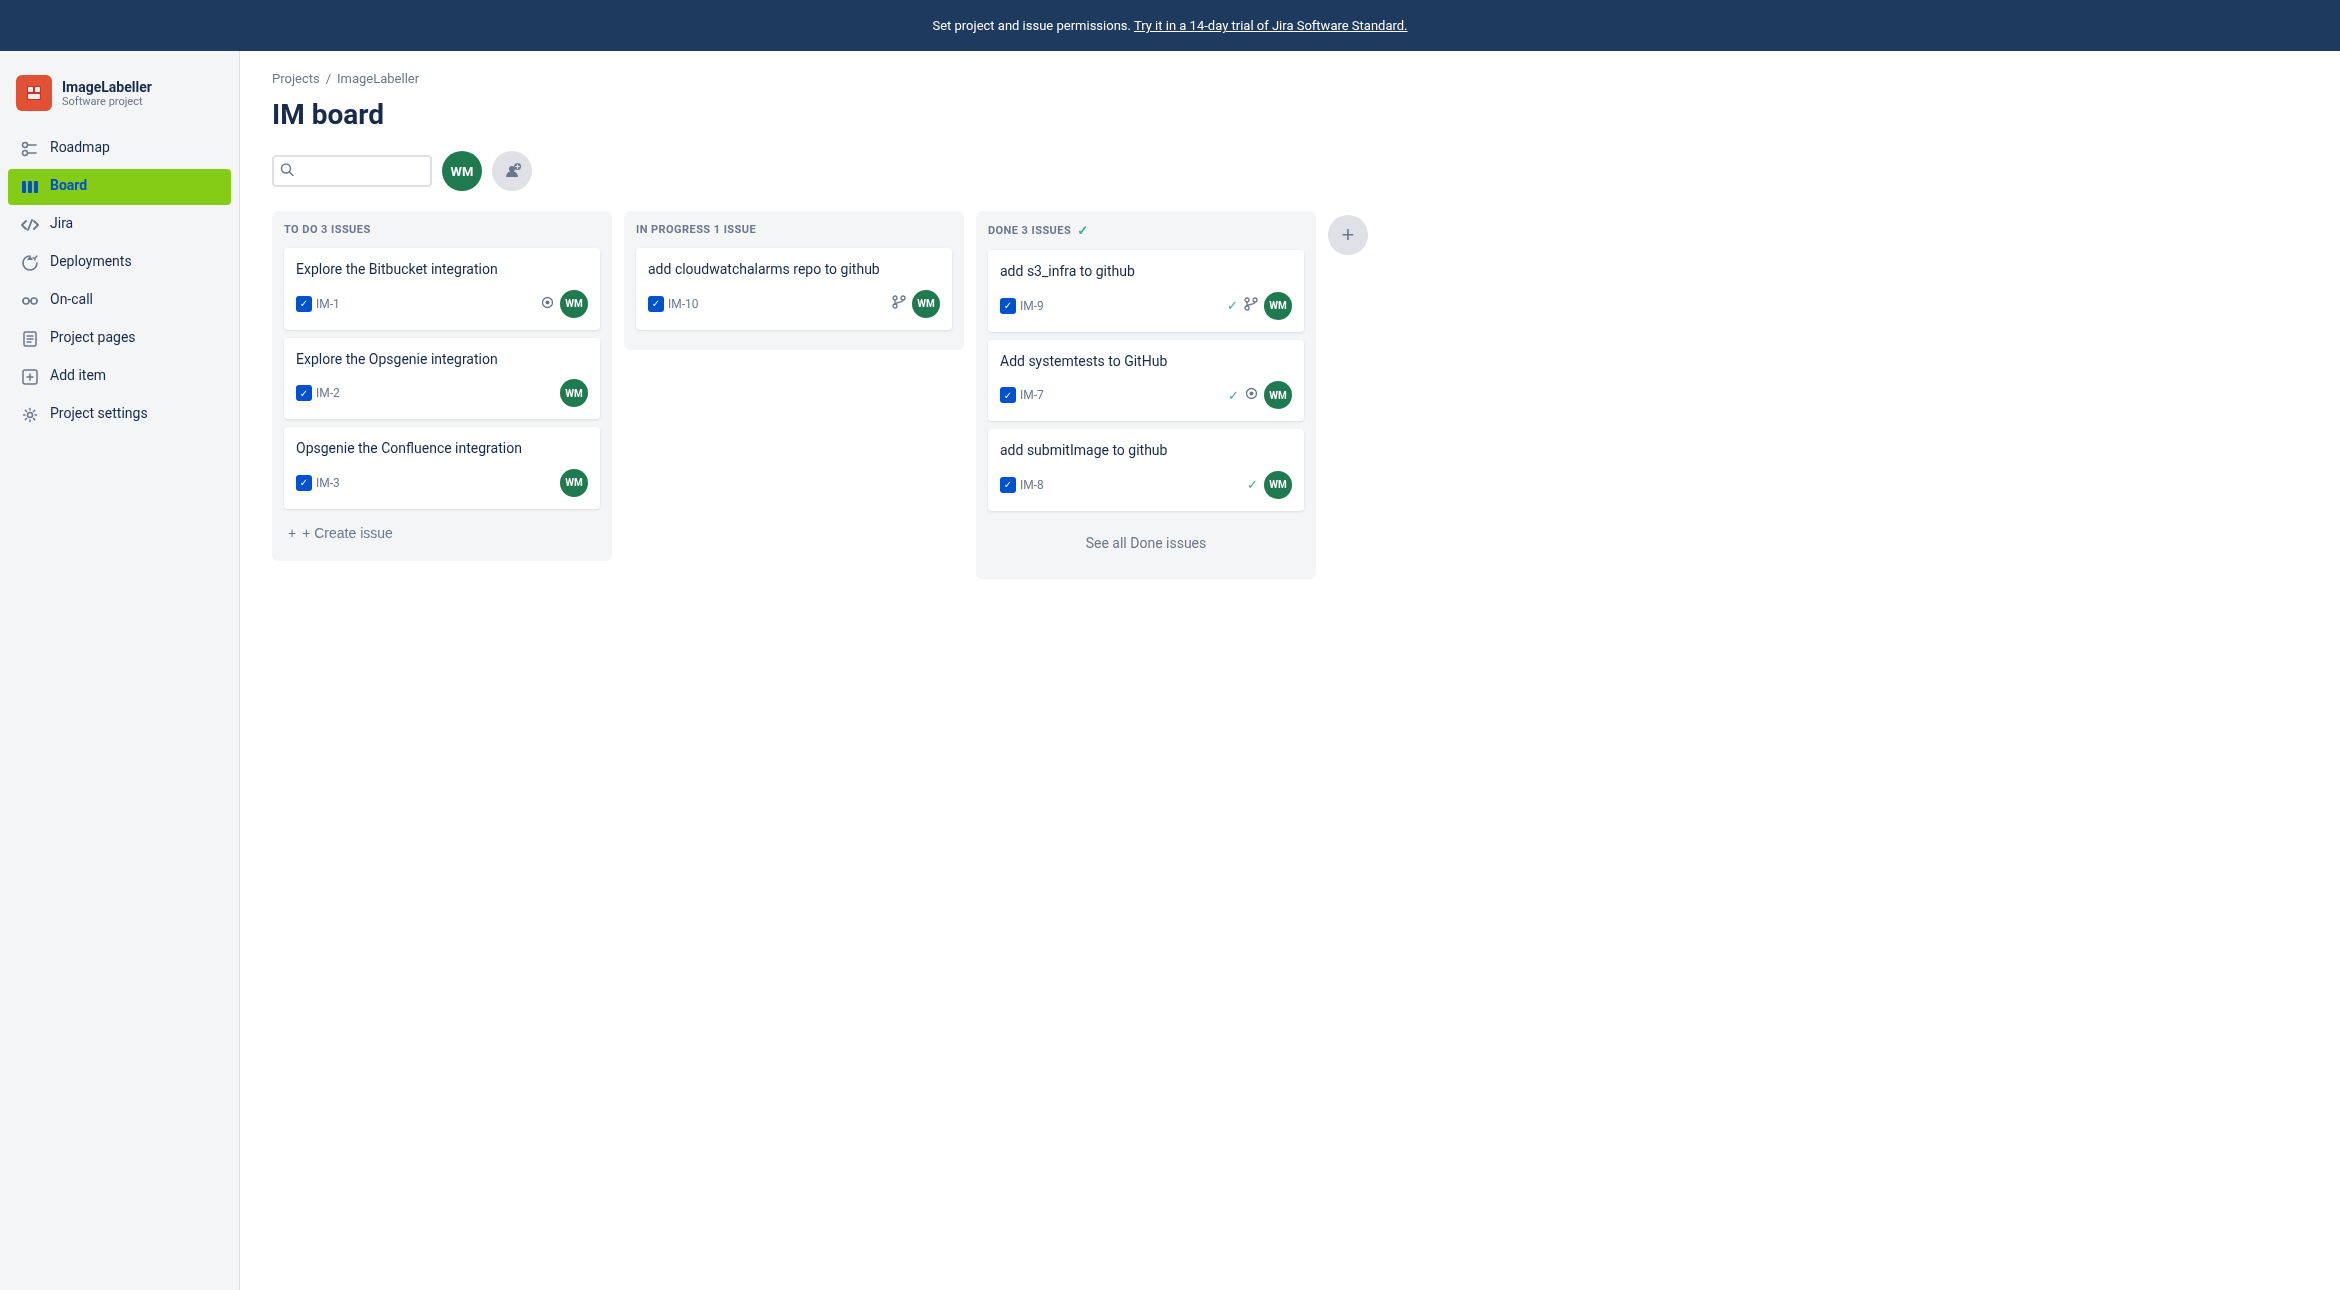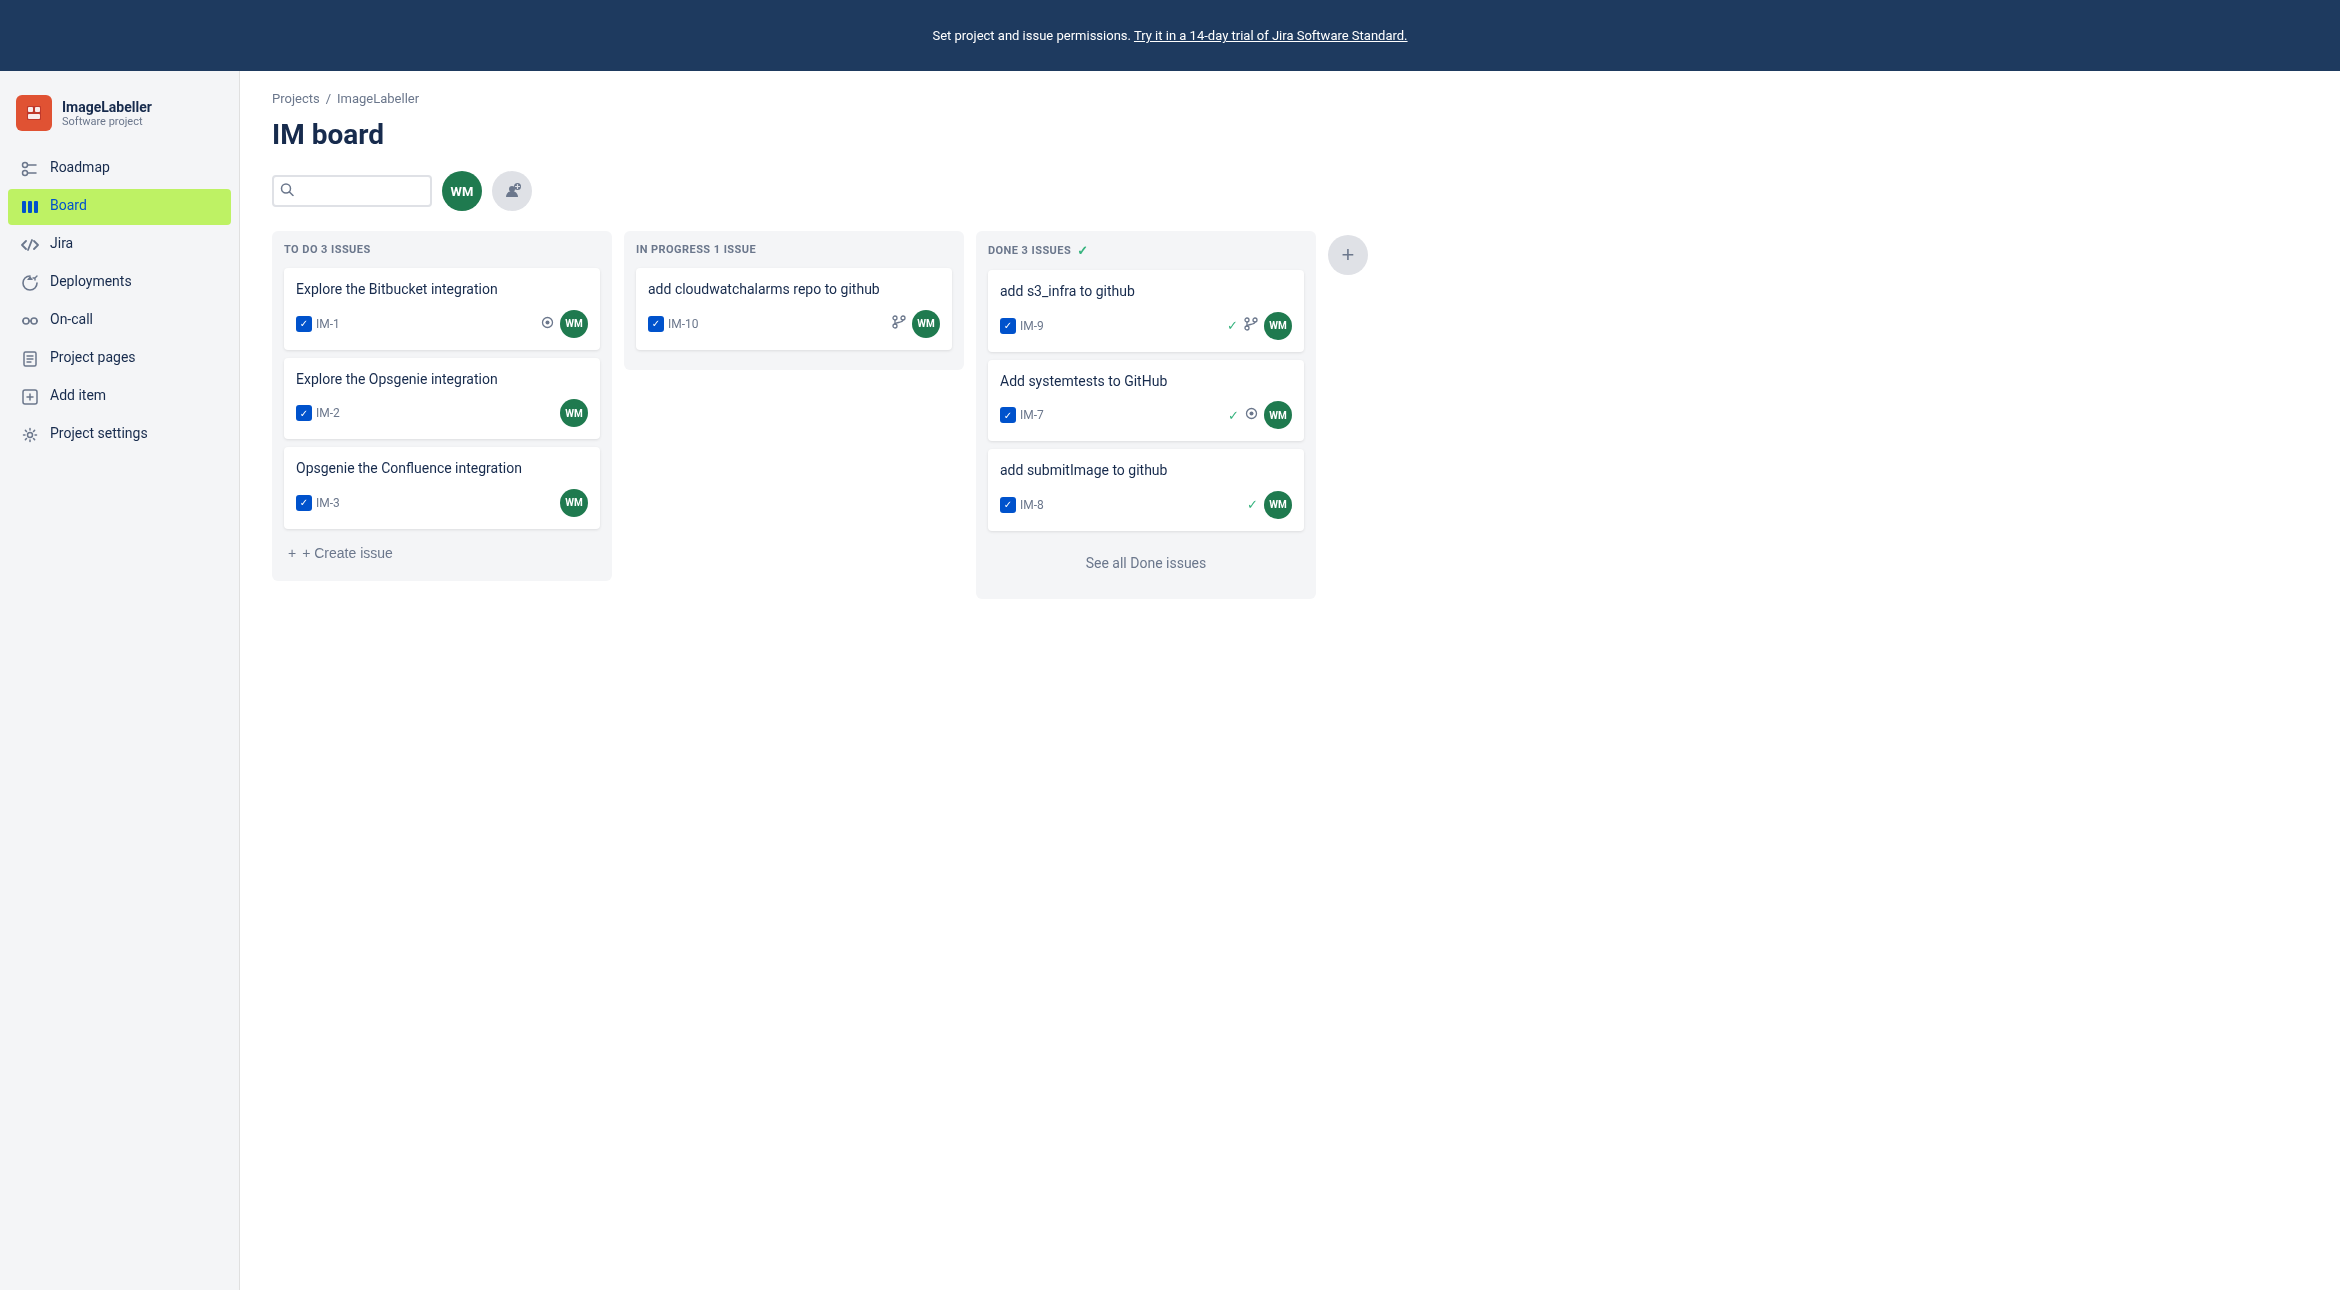--- a/index.html
+++ b/index.html
@@ -2,21 +2,21 @@
 <html><head>
   <meta charset="utf-8">
   <style>
     * { box-sizing: border-box; margin: 0; padding: 0; }
     body { font-family: -apple-system, BlinkMacSystemFont, 'Segoe UI', Roboto, sans-serif; display: flex; flex-direction: column; height: 100vh; background: #fff; }
 
     .top-banner {
       background: #1e3a5f;
       color: #fff;
       text-align: center;
-      padding: 28px 20px;
+      padding: 18px 20px;
       font-size: 13px;
       flex-shrink: 0;
     }
     .top-banner a {
       color: #fff;
       text-decoration: underline;
     }
 
     .app-body {
       display: flex;
@@ -73,23 +73,23 @@
       align-items: flex-start;
       gap: 10px;
       padding: 8px 12px;
       border-radius: 4px;
       cursor: pointer;
       font-size: 14px;
       color: #172b4d;
       text-decoration: none;
     }
     .sidebar-item.active {
-      background: #bef264;
+      background: #84cc16;
       color: #0052cc;
-      font-weight: 400;
+      font-weight: 700;
     }
     .sidebar-icon {
       width: 20px;
       height: 20px;
       display: flex;
       align-items: center;
       justify-content: center;
       color: #6b778c;
       flex-shrink: 0;
     }

